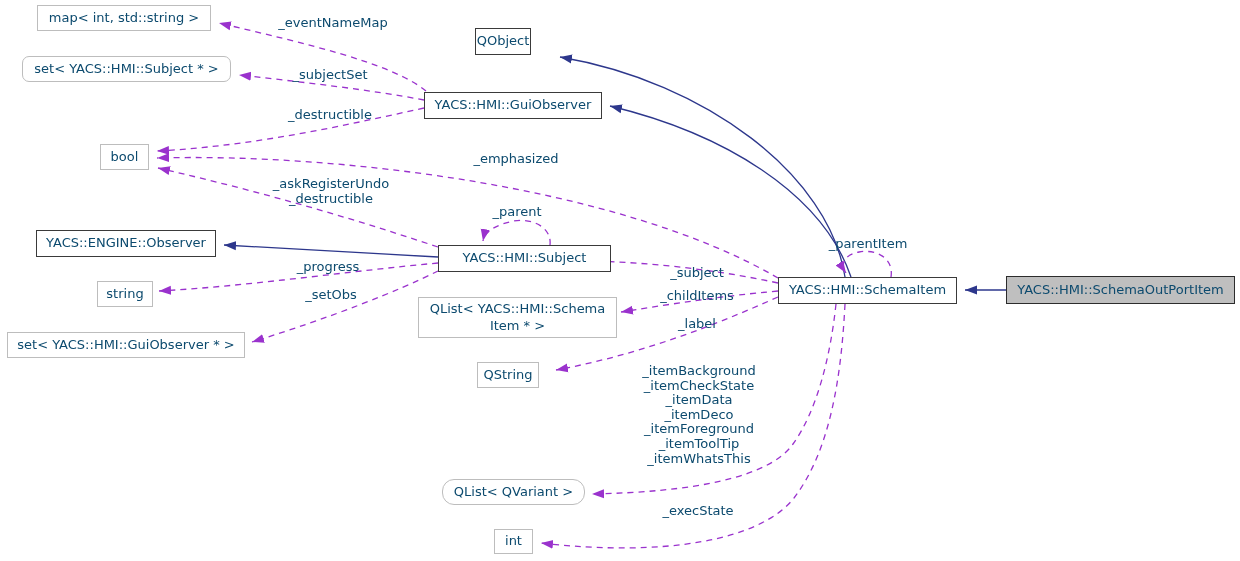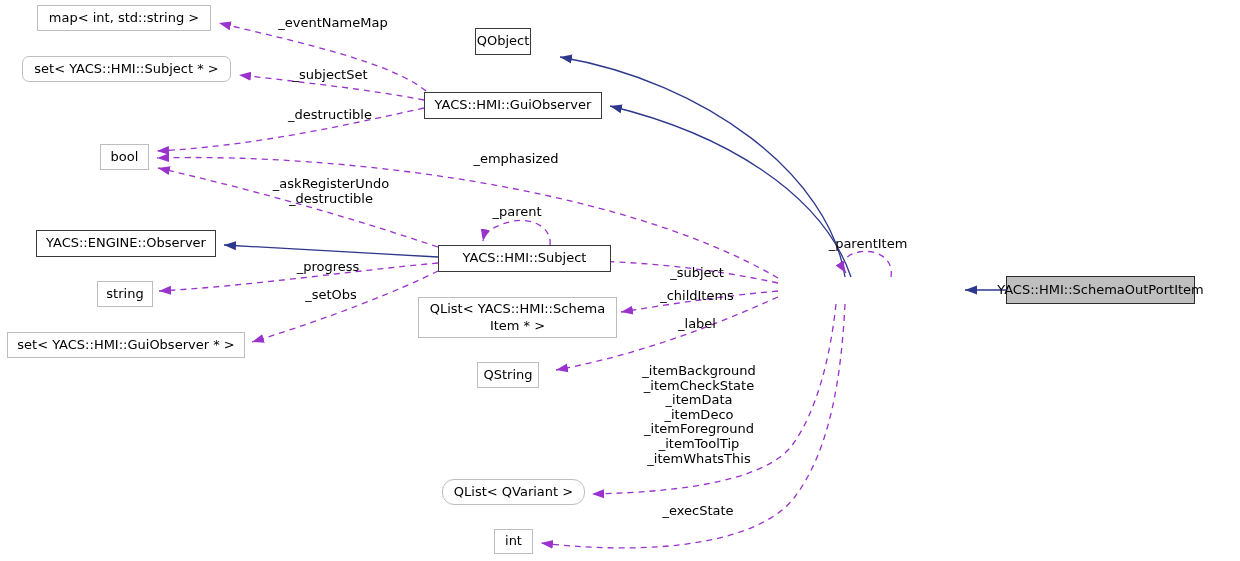--- a/index.html
+++ b/index.html
@@ -1,19 +1,19 @@
 <!DOCTYPE html>
 <html><head>
 <meta charset="utf-8">
 <style>
   html,body{margin:0;padding:0;background:#ffffff;}
   .canvas{
     position:relative;width:1240px;height:561px;background:#ffffff;
     font-family:"DejaVu Sans","Liberation Sans",sans-serif;
-    font-size:13px;color:#000000;overflow:hidden;
+    font-size:13px;color:#0c4a6e;overflow:hidden;
   }
   svg.edges{position:absolute;left:0;top:0;width:1240px;height:561px;}
   .edge-d{fill:none;stroke:#9a32cd;stroke-width:1.3;stroke-dasharray:6,5;}
   .edge-s{fill:none;stroke:#2d378c;stroke-width:1.3;}
   .node{
     position:absolute;display:flex;flex-direction:column;align-items:center;justify-content:center;
     background:#ffffff;border:1px solid #bdbdbd;box-sizing:border-box;
     text-align:center;line-height:1.3;white-space:nowrap;padding:0 3px;
   }
   .node.doc{border:1.4px solid #3a3a3a;}
@@ -68,21 +68,22 @@
   <div class="node" style="left:97px;top:281px;width:56px;height:26px;">string</div>
   <div class="node" style="left:7px;top:332px;width:238px;height:26px;">set&lt; YACS::HMI::GuiObserver * &gt;</div>
   <div class="node doc" style="left:438px;top:245px;width:173px;height:27px;">YACS::HMI::Subject</div>
   <div class="node" style="left:418px;top:297px;width:199px;height:41px;">
     <span>QList&lt; YACS::HMI::Schema</span>
     <span>Item * &gt;</span>
   </div>
   <div class="node" style="left:477px;top:362px;width:62px;height:26px;">QString</div>
   <div class="node" style="left:442px;top:479px;width:143px;height:26px;border-radius:12px;">QList&lt; QVariant &gt;</div>
   <div class="node" style="left:494px;top:529px;width:39px;height:25px;">int</div>
-  <div class="node current" style="left:1006px;top:276px;width:189px;height:28px;">YACS::HMI::SchemaOutPortItem</div>
+  <div class="node doc" style="left:778px;top:277px;width:179px;height:27px;">YACS::HMI::SchemaItem</div>
+  <div class="node current" style="left:1006px;top:276px;width:229px;height:28px;">YACS::HMI::SchemaOutPortItem</div>
 
   <div class="elabel" style="left:333px;top:16px;">_eventNameMap</div>
   <div class="elabel" style="left:330px;top:68px;">_subjectSet</div>
   <div class="elabel" style="left:330px;top:108px;">_destructible</div>
   <div class="elabel" style="left:516px;top:152px;">_emphasized</div>
   <div class="elabel" style="left:331px;top:177px;">
     <div>_askRegisterUndo</div>
     <div>_destructible</div>
   </div>
   <div class="elabel" style="left:517px;top:205px;">_parent</div>

